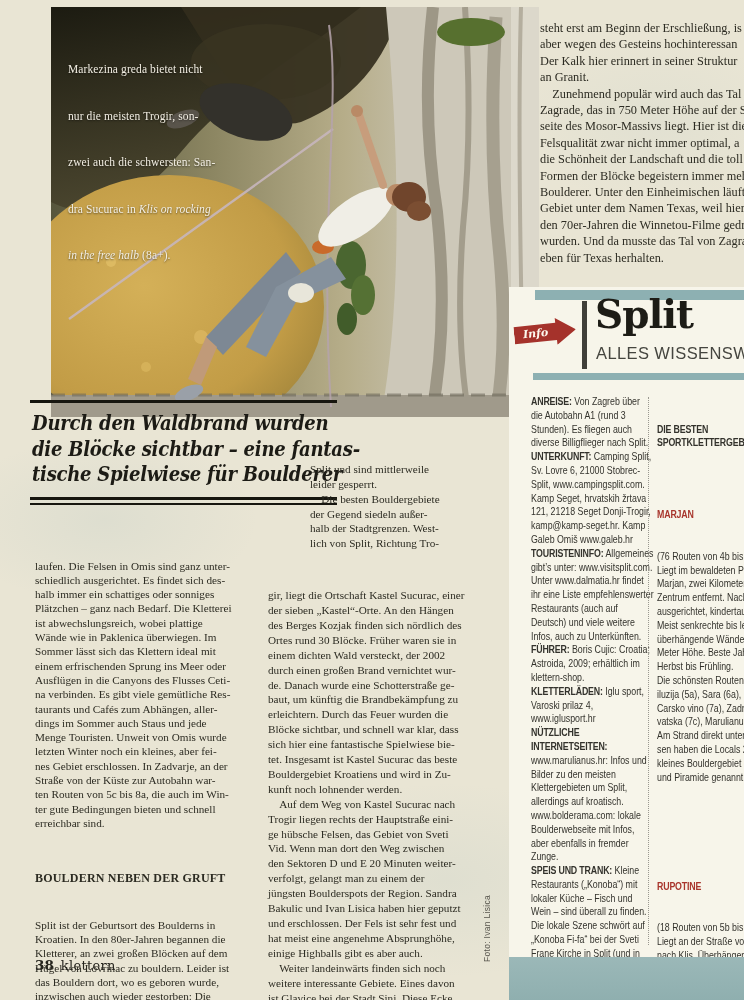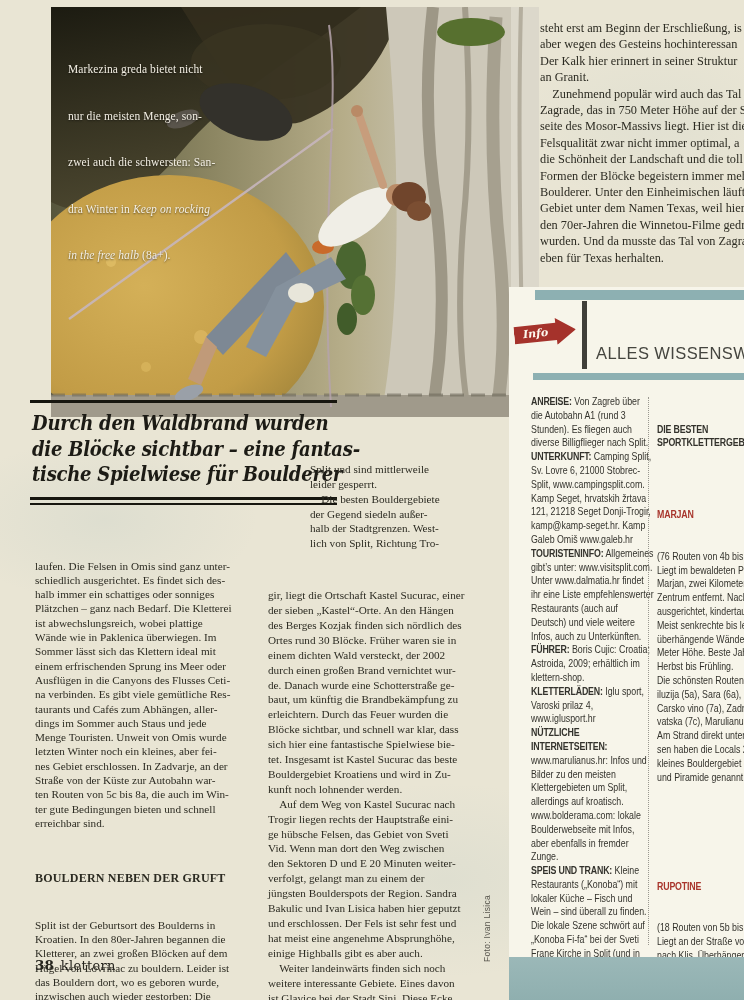--- a/index.html
+++ b/index.html
@@ -145,23 +145,23 @@
         <ellipse cx="55" cy="20" rx="44" ry="19" fill="#f0eee6" transform="rotate(-35 55 20)"></ellipse>
         <path d="M82,-12 L58,-82" stroke="#c79d7c" stroke-width="8" stroke-linecap="round"></path>
         <circle cx="56" cy="-86" r="6" fill="#b98a66"></circle>
         <circle cx="96" cy="-2" r="11" fill="#b98a66"></circle>
         <ellipse cx="108" cy="0" rx="17" ry="15" fill="#70452c"></ellipse>
         <ellipse cx="118" cy="14" rx="12" ry="10" fill="#7b4e32"></ellipse>
       </g>
     </svg>
     <div class="caption">
       <div class="cap-line">Markezina greda bietet nicht</div>
-      <div class="cap-line">nur die meisten Menge, son-</div>
+      <div class="cap-line">nur die meisten Trogir, son-</div>
       <div class="cap-line">zwei auch die schwersten: San-</div>
-      <div class="cap-line"><span>dra Winter in </span><span class="cap-it">Keep on rocking</span></div>
+      <div class="cap-line"><span>dra Sucurac in </span><span class="cap-it">Klis on rocking</span></div>
       <div class="cap-line"><span class="cap-it">in the free halb</span><span> (8a+).</span></div>
     </div>
   </div>
 
   <div class="serifcol right-top">steht erst am Beginn der Erschließung, is
 aber wegen des Gesteins hochinteressan
 Der Kalk hier erinnert in seiner Struktur
 an Granit.
  Zunehmend populär wird auch das Tal
 Zagrade, das in 750 Meter Höhe auf der S
@@ -247,20 +247,21 @@
 weitere interessante Gebiete. Eines davon
 ist Glavice bei der Stadt Sinj. Diese Ecke</div>
   </div>
 
   <div class="infobox">
     <div class="ib-bar-top"></div>
     <div class="info-arrow">
       <span>Info</span>
     </div>
     <div class="ib-vbar"></div>
+    <div class="ib-title">Split</div>
     <div class="ib-subtitle">ALLES WISSENSWERT</div>
     <div class="ib-rule"></div>
 
     <div class="ib-cols">
       <div class="ib-colA">
         <p><span class="ib-label">ANREISE:</span><span> Von Zagreb über die Autobahn A1 (rund 3 Stunden). Es fliegen auch diverse Billigflieger nach Split.</span></p>
         <p><span class="ib-label">UNTERKUNFT:</span><span> Camping Split, Sv. Lovre 6, 21000 Stobrec-Split, www.campingsplit.com. Kamp Seget, hrvatskih žrtava 121, 21218 Seget Donji-Trogir, kamp@kamp-seget.hr. Kamp Galeb Omiš www.galeb.hr</span></p>
         <p><span class="ib-label">TOURISTENINFO:</span><span> Allgemeines gibt’s unter: www.visitsplit.com. Unter www.dalmatia.hr findet ihr eine Liste empfehlenswerter Restaurants (auch auf Deutsch) und viele weitere Infos, auch zu Unterkünften.</span></p>
         <p><span class="ib-label">FÜHRER:</span><span> Boris Cujic: Croatia; Astroida, 2009; erhältlich im klettern-shop.</span></p>
         <p><span class="ib-label">KLETTERLÄDEN:</span><span> Iglu sport, Varoski prilaz 4, www.iglusport.hr</span></p>

